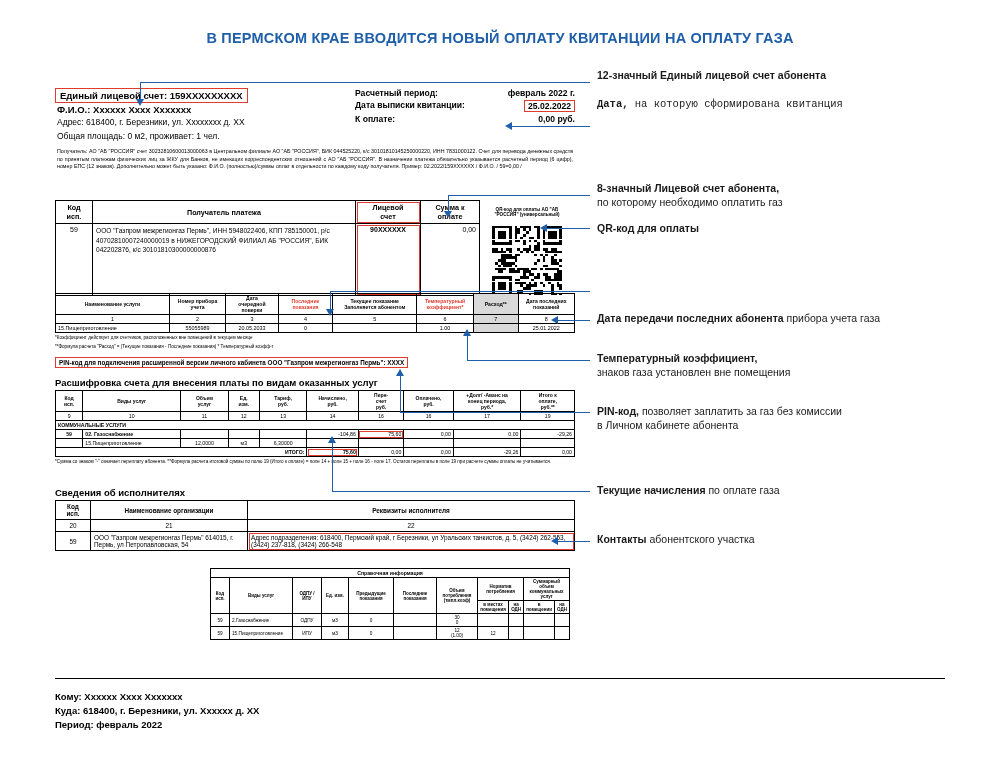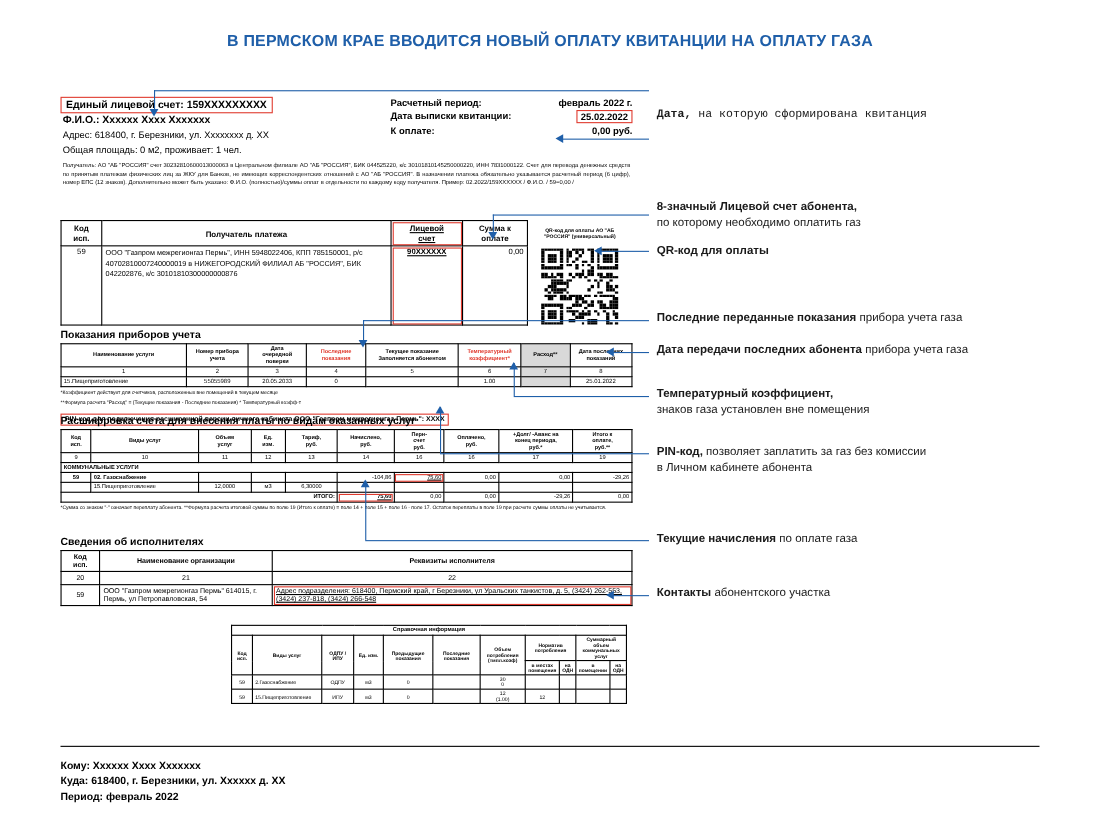--- a/index.html
+++ b/index.html
@@ -35,21 +35,21 @@
   .calc .lbl{font-weight:bold;}
   .calc .val{font-weight:bold;}
   .date-box{border:1.4px solid #e03b2f;padding:0 3px;font-weight:bold;}
 
   .legal{position:absolute;left:2px;top:60px;width:516px;font-size:5.3px;line-height:1.45;text-align:justify;}
 
   .pay-wrap{position:absolute;left:0;top:112px;width:520px;}
   .pay{border-collapse:collapse;width:100%;font-size:7px;}
   .pay td,.pay th{border:1px solid #000;padding:2px 3px;vertical-align:top;}
   .pay th{font-size:7.2px;font-weight:bold;text-align:center;vertical-align:middle;}
-  .c-red{outline:1.4px solid #e03b2f;outline-offset:-2px;text-decoration:underline;}
+  .c-red{outline:1.4px solid #e03b2f;outline-offset:-2px;}
 
   .qr-cap{font-size:4.6px;text-align:center;line-height:1.2;}
   .qr{width:70px;height:70px;margin:2px auto 0;position:relative;background:#fff;}
   .qr .mod{position:absolute;background:#000;}
 
   .sec-title{font-size:9.5px;font-weight:bold;margin:6px 0 2px;}
 
   .meter-wrap{position:absolute;left:0;top:205px;width:520px;}
   .meter{border-collapse:collapse;width:100%;font-size:5.4px;}
   .meter td,.meter th{border:.8px solid #000;padding:1px 2px;text-align:center;vertical-align:middle;}
@@ -450,21 +450,20 @@
                   <div class="mod" style="left: 14px; top: 67.2px; width: 2.8px; height: 2.8px;"></div>
                   <div class="mod" style="left: 16.8px; top: 67.2px; width: 2.8px; height: 2.8px;"></div>
                 </div>
           </td>
         </tr>
       </tbody>
         </table>
     </div>
 
     <div class="meter-wrap">
-      <div class="sec-title">Показания приборов учета</div>
       <table class="meter">
         <tbody>
             <tr>
           <th style="width:110px;">Наименование услуги</th>
           <th style="width:52px;">Номер прибора<br>учета</th>
           <th style="width:48px;">Дата<br>очередной<br>поверки</th>
           <th style="width:50px;" class="hl">Последние<br>показания</th>
           <th style="width:80px;">Текущее показание<br>Заполняется абонентом</th>
           <th style="width:52px;" class="hl">Температурный<br>коэффициент*</th>
           <th style="width:40px;" class="gray">Расход**</th>
@@ -646,20 +645,23 @@
     </div>
   </div>
 
   <div class="hrule"></div>
   <div class="footer">
     <div>Кому: Хххххх Хххх Ххххххх</div>
     <div>Куда: 618400,  г. Березники, ул. Хххххх д. ХХ</div>
     <div>Период: февраль  2022</div>
   </div>
 
+  <div class="ann" style="left:597px;top:69px;width:390px;">
+    <b>12-значный Единый лицевой счет абонента</b><span></span>
+  </div>
   <div class="hline" style="left:140px;top:82px;width:450px;"></div>
   <div class="vline" style="left:140px;top:82px;height:18px;"></div>
   <div class="arrow down" style="left:136px;top:99px;"></div>
 
   <div class="ann" style="left:597px;top:98px;width:390px;font-family:Liberation Mono, monospace;">
     <b>Дата,</b><span> на которую сформирована квитанция</span>
   </div>
   <div class="hline" style="left:510px;top:126px;width:80px;"></div>
   <div class="arrow left" style="left:505px;top:122px;"></div>
 
@@ -670,23 +672,20 @@
   <div class="hline" style="left:448px;top:195px;width:142px;"></div>
   <div class="vline" style="left:448px;top:195px;height:17px;"></div>
   <div class="arrow down" style="left:444px;top:211px;"></div>
 
   <div class="ann" style="left:597px;top:222px;width:390px;">
     <b>QR-код для оплаты</b>
   </div>
   <div class="hline" style="left:545px;top:228px;width:45px;"></div>
   <div class="arrow left" style="left:540px;top:224px;"></div>
 
-  <div class="ann" style="left:597px;top:283px;width:390px;">
-    <b>Последние переданные показания</b><span> прибора учета газа</span>
-  </div>
   <div class="hline" style="left:330px;top:291px;width:260px;"></div>
   <div class="vline" style="left:330px;top:291px;height:19px;"></div>
   <div class="arrow down" style="left:326px;top:309px;"></div>
 
   <div class="ann" style="left:597px;top:312px;width:390px;">
     <b>Дата передачи последних абонента</b><span> прибора учета газа</span>
   </div>
   <div class="hline" style="left:556px;top:320px;width:34px;"></div>
   <div class="arrow left" style="left:551px;top:316px;"></div>
 

